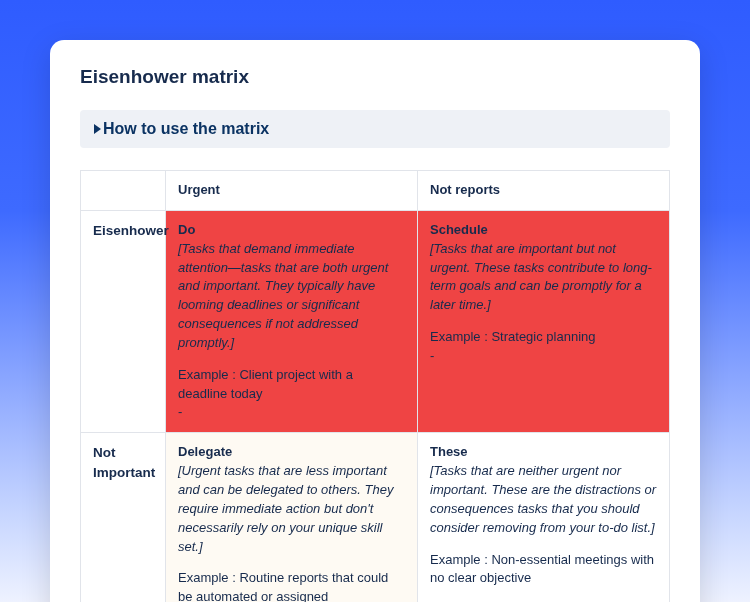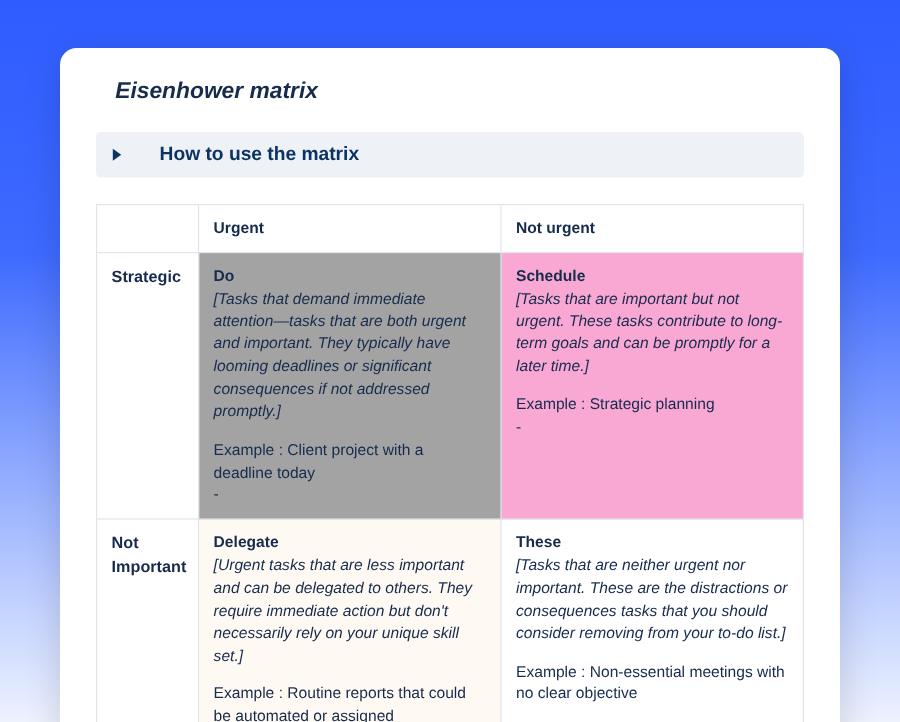--- a/index.html
+++ b/index.html
@@ -21,30 +21,29 @@
     border-radius: 14px;
     box-shadow: 0 8px 30px rgba(0,0,0,0.15);
     padding: 26px 30px 0 30px;
     height: 700px;
     overflow: hidden;
   }
   .title {
     font-size: 19px;
     font-weight: 700;
     color: #172b4d;
-    margin: 0 0 22px 16px;
-    font-style: italic;
+    margin: 0 0 22px 0;
   }
   .expand-row {
     background: #eef1f6;
     border-radius: 4px;
     padding: 10px 14px;
     display: flex;
     align-items: center;
-    gap: 32px;
+    gap: 2px;
     margin-bottom: 22px;
   }
   .triangle {
     width: 0;
     height: 0;
     border-top: 5px solid transparent;
     border-bottom: 5px solid transparent;
     border-left: 7px solid #0b3363;
   }
   .expand-label {
@@ -66,22 +65,22 @@
     font-size: 13px;
     line-height: 1.45;
     color: #172b4d;
   }
   th { font-weight: 700; background: #fff; }
   td.rowhead { font-weight: 700; font-size: 13.5px; }
   .cell-title { font-weight: 700; display: block; }
   .cell-desc { display: block; font-style: italic; }
   .spacer { display: block; height: 1em; }
   .example-label { }
-  .bg-do { background: #a3a3a3; }
-  .bg-schedule { background: #f9a8d4; margin-top: 12px; }
+  .bg-do { background: #ef4444; }
+  .bg-schedule { background: #ef4444; margin-top: 12px; }
   .bg-delegate { background: #fefaf3; }
   .bg-delete { background: #ffffff; }
 </style>
 </head>
 <body>
 
 <div class="card">
   <h1 class="title">Eisenhower matrix</h1>
 
   <div class="expand-row">
@@ -92,24 +91,24 @@
   <table>
     <colgroup>
       <col class="rowhead">
       <col>
       <col>
     </colgroup>
     <tbody>
         <tr>
       <th></th>
       <th>Urgent</th>
-      <th>Not urgent</th>
+      <th>Not reports</th>
     </tr>
     <tr>
-      <td class="rowhead">Strategic</td>
+      <td class="rowhead">Eisenhower</td>
       <td class="bg-do">
         <span class="cell-title">Do</span>
         <span class="cell-desc">[Tasks that demand immediate attention—tasks that are both urgent and important. They typically have looming deadlines or significant consequences if not addressed promptly.]</span>
         <span class="spacer"></span>
         <span><span class="example-label">Example</span><span> : </span><span>Client project with a deadline today</span></span><br>
         <span>-</span>
       </td>
       <td class="bg-schedule">
         <span class="cell-title">Schedule</span>
         <span class="cell-desc">[Tasks that are important but not urgent. These tasks contribute to long-term goals and can be promptly for a later time.]</span>

